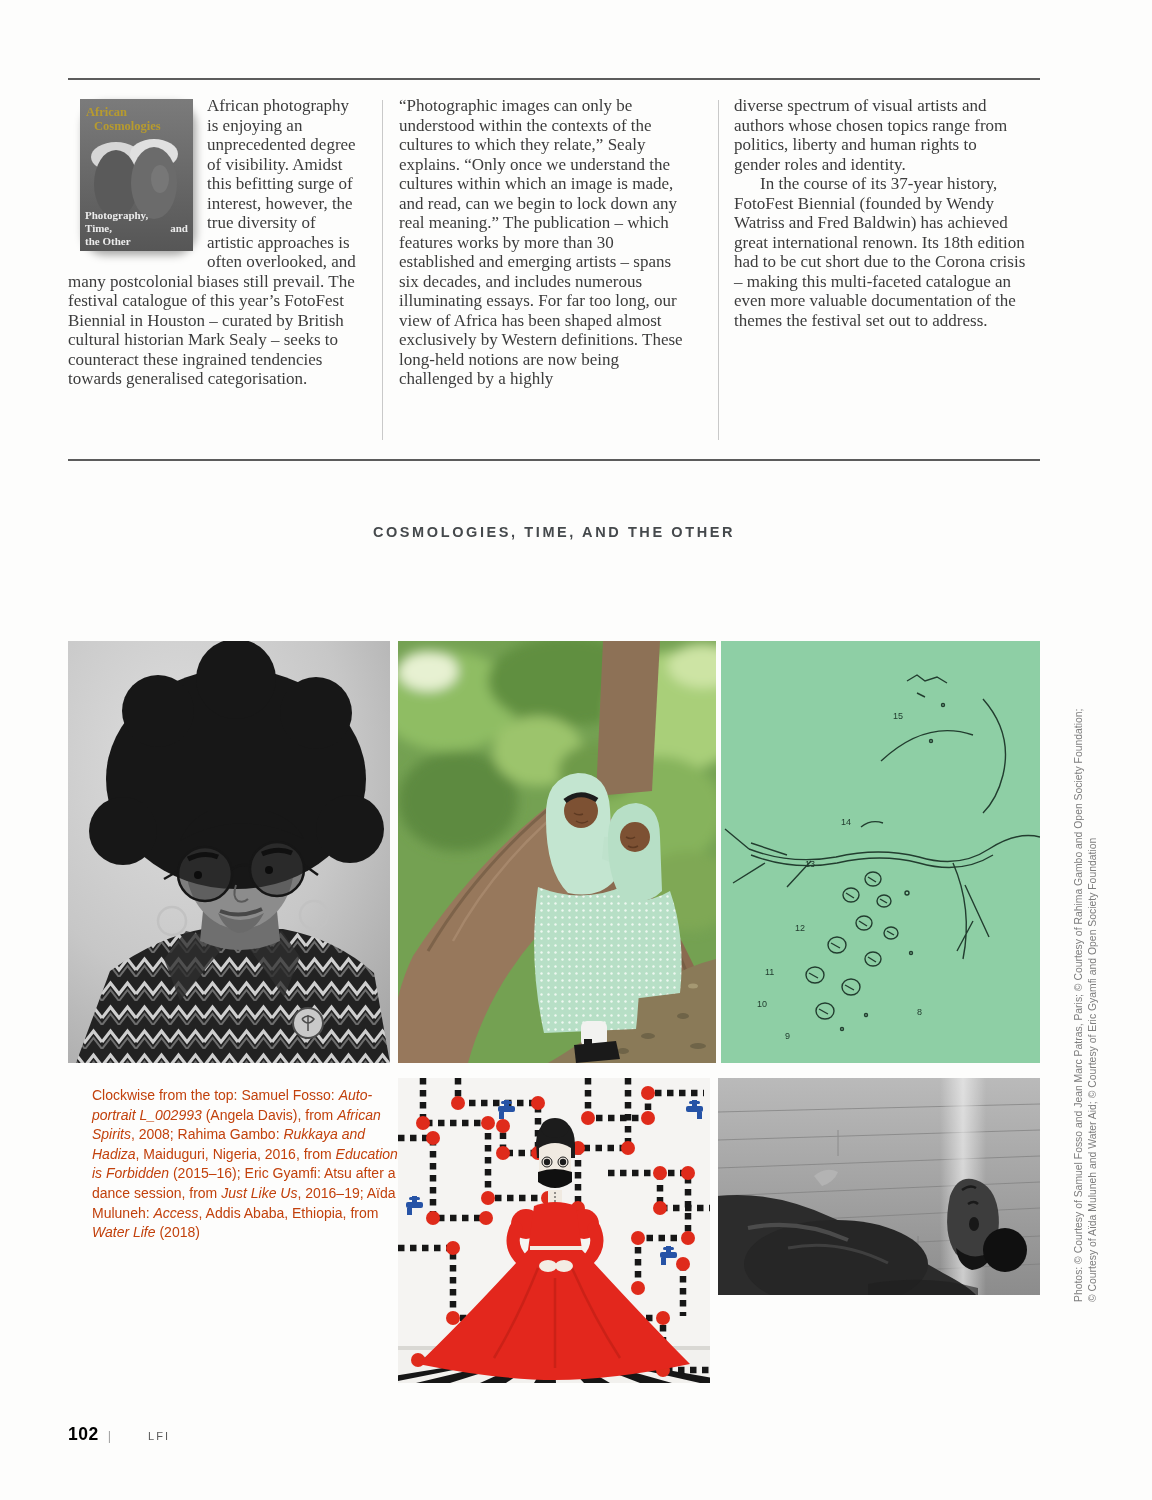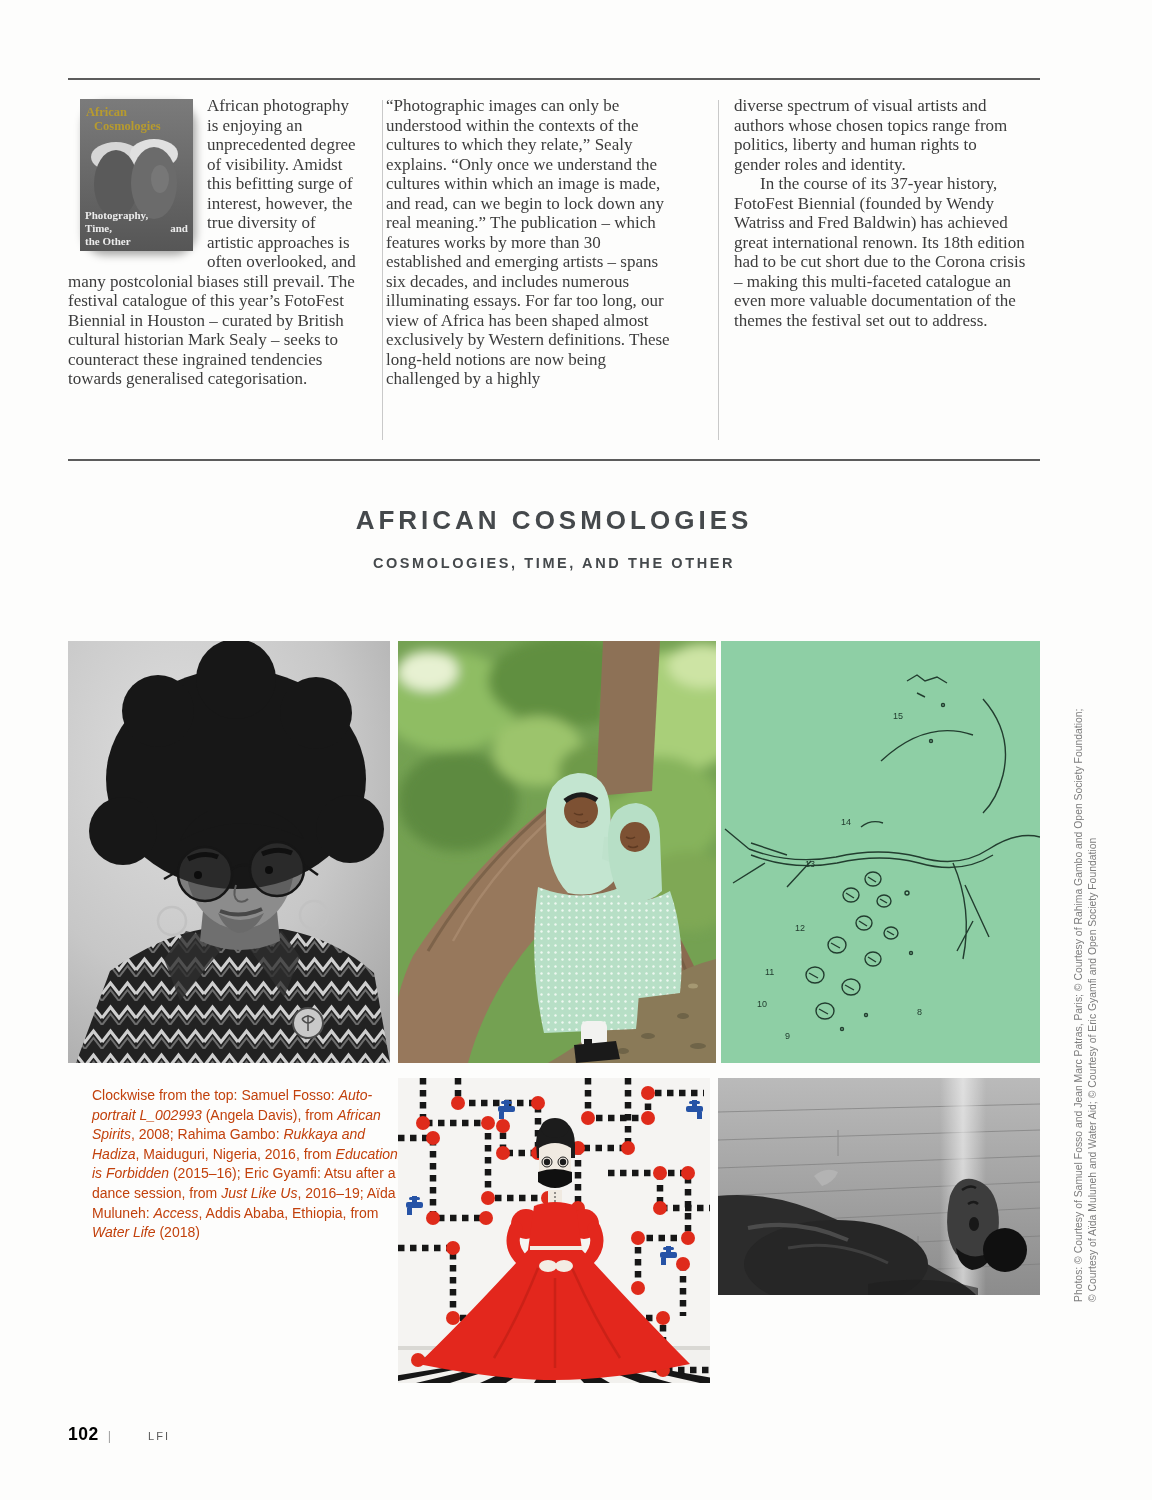--- a/index.html
+++ b/index.html
@@ -14,21 +14,21 @@
   .rule.bottom { top:459px; }
 
   
   .columns { position:absolute; left:68px; top:96px; width:972px; height:354px; }
   .col {
     position:absolute; top:0;
     font-family:"Liberation Serif", serif; font-size:17px; line-height:19.5px;
     color:#3c3c3c; text-align:left;
   }
   .col1 { left:0; width:289px; }
-  .col2 { left:318px; width:291px; }
+  .col2 { left:331px; width:291px; }
   .col3 { left:666px; width:292px; }
   .col-divider { position:absolute; top:4px; width:1px; height:340px; background:#c9c9c9; }
   .divider1 { left:314px; } .divider2 { left:650px; }
   .col3 .indent { text-indent:26px; }
   .pub-info {
     margin-top:12px; font-family:"Liberation Sans", sans-serif;
     font-size:13.4px; line-height:20px; color:#6b6b6b;
   }
 
   
@@ -121,21 +121,20 @@
 
     <div class="col col3">
       <p>diverse spectrum of visual artists and authors whose chosen topics range from politics, liberty and human rights to gender roles and identity.</p>
       <p class="indent">In the course of its 37-year history, FotoFest Biennial (founded by Wendy Watriss and Fred Baldwin) has achieved great international renown. Its 18th edition had to be cut short due to the Corona crisis – making this multi-faceted catalogue an even more valuable documentation of the themes the festival set out to address.</p>
     </div>
   </div>
 
   <div class="rule bottom"></div>
 
   <div class="title-block">
-    <h1>AFRICAN COSMOLOGIES</h1>
     <h2>COSMOLOGIES, TIME, AND THE OTHER</h2>
   </div>
 
   <div class="photo photo-fosso">
     <svg viewBox="0 0 322 422" preserveAspectRatio="none">
       <defs>
         <radialGradient id="p1bg" cx="35%" cy="28%" r="95%">
           <stop offset="0" stop-color="#dedede"></stop>
             <stop offset="0.55" stop-color="#c7c7c7"></stop>
             <stop offset="1" stop-color="#a3a3a3"></stop>

